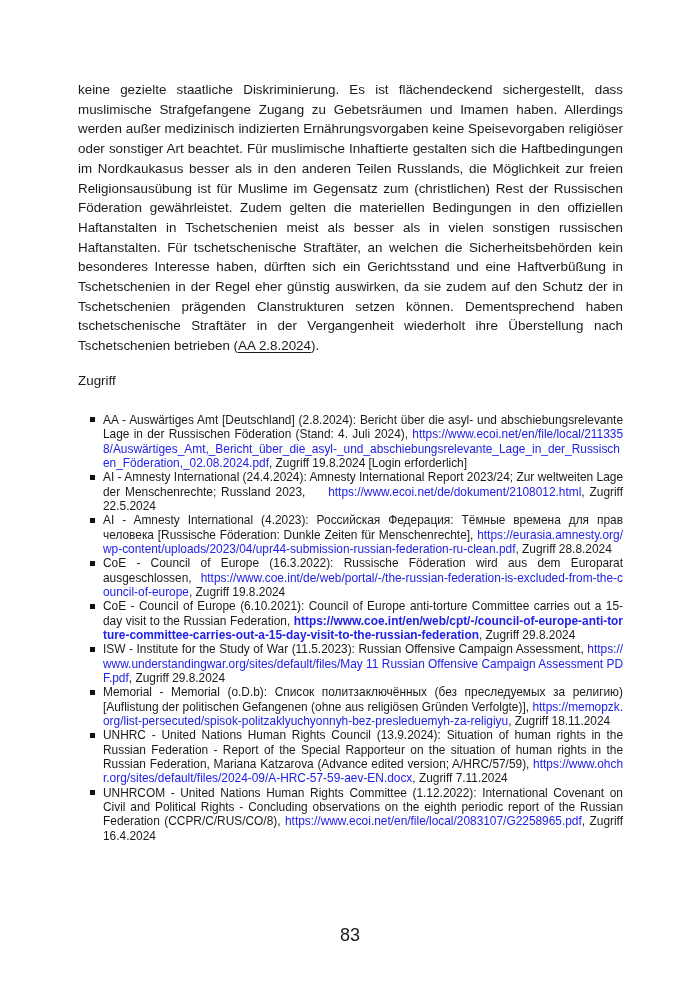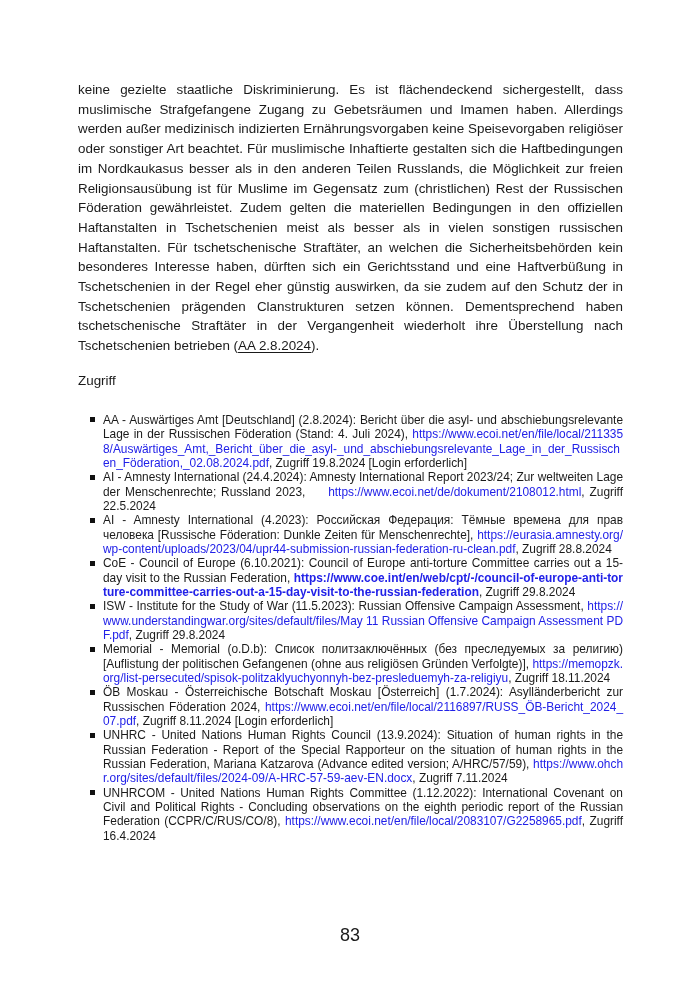--- a/index.html
+++ b/index.html
@@ -81,24 +81,24 @@
 <div class="page">
 
   <p class="body-text" id="body-paragraph">keine gezielte staatliche Diskriminierung. Es ist flächendeckend sichergestellt, dass muslimische Strafgefangene Zugang zu Gebetsräumen und Imamen haben. Allerdings werden außer medizinisch indizierten Ernährungsvorgaben keine Speisevorgaben religiöser oder sonstiger Art beachtet. Für muslimische Inhaftierte gestalten sich die Haftbedingungen im Nordkaukasus besser als in den anderen Teilen Russlands, die Möglichkeit zur freien Religionsausübung ist für Muslime im Gegensatz zum (christlichen) Rest der Russischen Föderation gewährleistet. Zudem gelten die materiellen Bedingungen in den offiziellen Haftanstalten in Tschetschenien meist als besser als in vielen sonstigen russischen Haftanstalten. Für tschetschenische Straftäter, an welchen die Sicherheitsbehörden kein besonderes Interesse haben, dürften sich ein Gerichtsstand und eine Haftverbüßung in Tschetschenien in der Regel eher günstig auswirken, da sie zudem auf den Schutz der in Tschetschenien prägenden Clanstrukturen setzen können. Dementsprechend haben tschetschenische Straftäter in der Vergangenheit wiederholt ihre Überstellung nach Tschetschenien betrieben (<a class="ref-link" href="#">AA 2.8.2024</a>).</p>
 
   <h2 class="sources-heading">Zugriff</h2>
 
   <ul class="sources-list" id="sources-list">
       <li><span class="bullet"></span>AA - Auswärtiges Amt [Deutschland] (2.8.2024): Bericht über die asyl- und abschiebungsrelevante Lage in der Russischen Föderation (Stand: 4. Juli 2024), <a class="src-link" href="#" style="color: rgb(33, 33, 232);">https://www.ecoi.net/en/file/local/2113358/Auswärtiges_Amt,_Bericht_über_die_asyl-_und_abschiebungsrelevante_Lage_in_der_Russischen_Föderation,_02.08.2024.pdf</a>, Zugriff 19.8.2024 [Login erforderlich]</li>
       <li><span class="bullet"></span>AI - Amnesty International (24.4.2024): Amnesty International Report 2023/24; Zur weltweiten Lage der Menschenrechte; Russland 2023, <a class="src-link" href="#" style="color: rgb(33, 33, 232); padding-left: 18px;">https://www.ecoi.net/de/dokument/2108012.html</a>, Zugriff 22.5.2024</li>
       <li><span class="bullet"></span>AI - Amnesty International (4.2023): Российская Федерация: Тёмные времена для прав человека [Russische Föderation: Dunkle Zeiten für Menschenrechte], <a class="src-link" href="#" style="color: rgb(33, 33, 232);">https://eurasia.amnesty.org/wp-content/uploads/2023/04/upr44-submission-russian-federation-ru-clean.pdf</a>, Zugriff 28.8.2024</li>
+      <li><span class="bullet"></span>CoE - Council of Europe (16.3.2022): Russische Föderation wird aus dem Europarat ausgeschlossen, <a class="src-link" href="#" style="color: rgb(33, 33, 232);">https://www.coe.int/de/web/portal/-/the-russian-federation-is-excluded-from-the-council-of-europe</a>, Zugriff 19.8.2024</li>
       <li><span class="bullet"></span>CoE - Council of Europe (6.10.2021): Council of Europe anti-torture Committee carries out a 15-day visit to the Russian Federation, <a class="src-link" href="#" style="color: rgb(33, 33, 232); font-weight: bold;">https://www.coe.int/en/web/cpt/-/council-of-europe-anti-torture-committee-carries-out-a-15-day-visit-to-the-russian-federation</a>, Zugriff 29.8.2024</li>
       <li><span class="bullet"></span>ISW - Institute for the Study of War (11.5.2023): Russian Offensive Campaign Assessment, <a class="src-link" href="#" style="color: rgb(33, 33, 232);">https://www.understandingwar.org/sites/default/files/May 11 Russian Offensive Campaign Assessment PDF.pdf</a>, Zugriff 29.8.2024</li>
       <li><span class="bullet"></span>Memorial - Memorial (o.D.b): Список политзаключённых (без преследуемых за религию) [Auflistung der politischen Gefangenen (ohne aus religiösen Gründen Verfolgte)], <a class="src-link" href="#" style="color: rgb(33, 33, 232);">https://memopzk.org/list-persecuted/spisok-politzaklyuchyonnyh-bez-presleduemyh-za-religiyu</a>, Zugriff 18.11.2024</li>
-      <li><span class="bullet"></span>ÖB Moskau - Österreichische Botschaft Moskau [Österreich] (1.7.2024): Asylländerbericht zur Russischen Föderation 2024, <a class="src-link" href="#" style="color: rgb(33, 33, 232);">https://www.ecoi.net/en/file/local/2116897/RUSS_ÖB-Bericht_2024_07.pdf</a>, Zugriff 8.11.2024 [Login erforderlich]</li>
       <li><span class="bullet"></span>UNHRC - United Nations Human Rights Council (13.9.2024): Situation of human rights in the Russian Federation - Report of the Special Rapporteur on the situation of human rights in the Russian Federation, Mariana Katzarova (Advance edited version; A/HRC/57/59), <a class="src-link" href="#" style="color: rgb(33, 33, 232);">https://www.ohchr.org/sites/default/files/2024-09/A-HRC-57-59-aev-EN.docx</a>, Zugriff 7.11.2024</li>
       <li><span class="bullet"></span>UNHRCOM - United Nations Human Rights Committee (1.12.2022): International Covenant on Civil and Political Rights - Concluding observations on the eighth periodic report of the Russian Federation (CCPR/C/RUS/CO/8), <a class="src-link" href="#" style="color: rgb(33, 33, 232);">https://www.ecoi.net/en/file/local/2083107/G2258965.pdf</a>, Zugriff 16.4.2024</li>
     </ul>
 
   <footer class="page-footer">
     <span class="page-number">83</span>
   </footer>
 
 </div>
 

